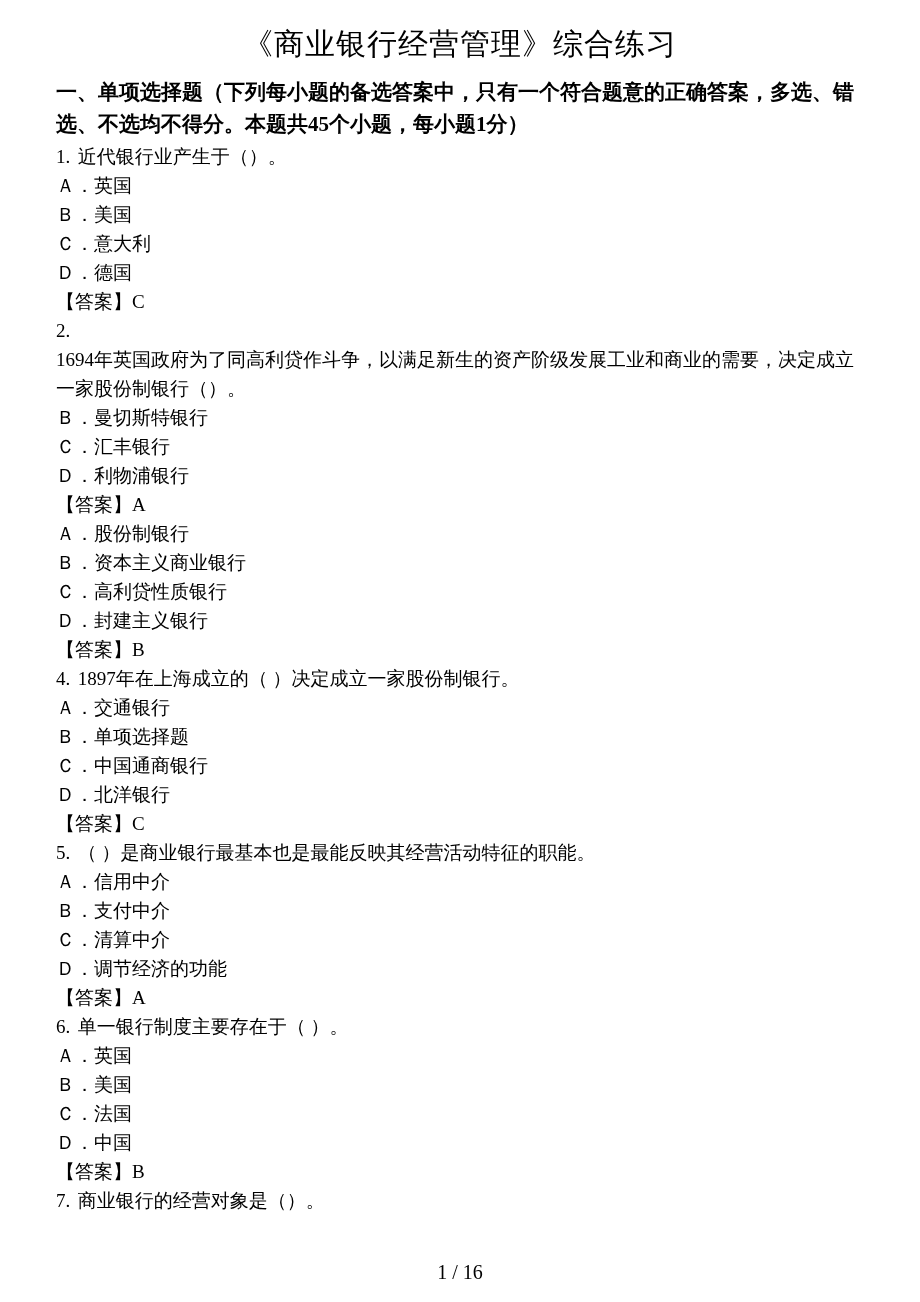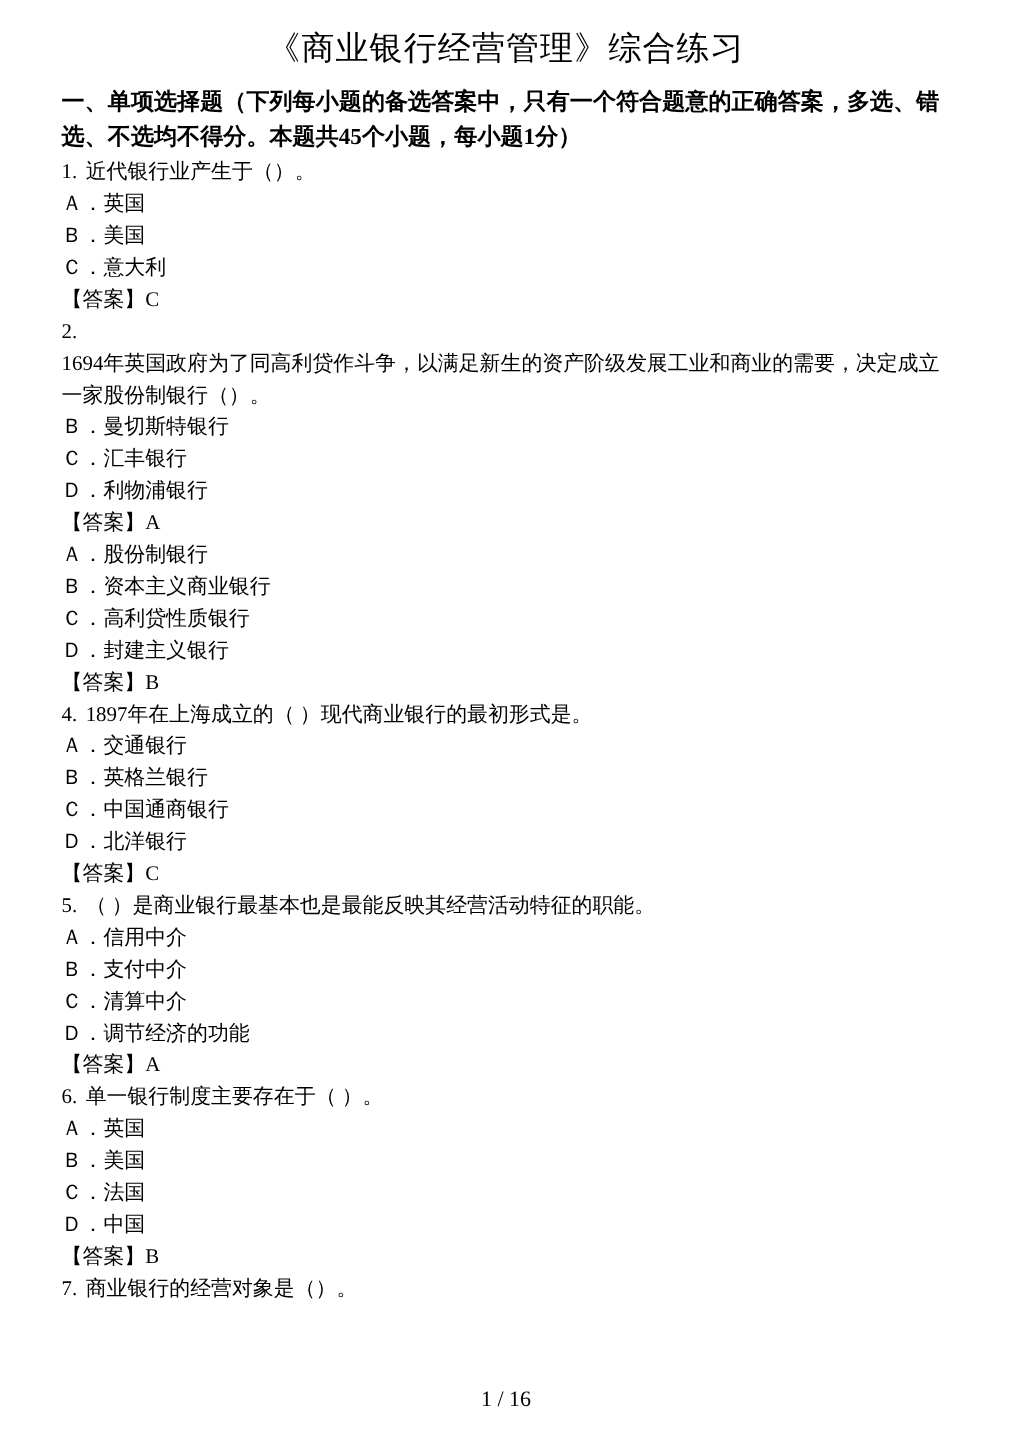--- a/index.html
+++ b/index.html
@@ -48,20 +48,21 @@
 <body>
 
 <div class="title">《商业银行经营管理》综合练习</div>
 <div class="instruction">一、单项选择题（下列每小题的备选答案中，只有一个符合题意的正确答案，多选、错选、不选均不得分。本题共45个小题，每小题1分）</div>
 
 <div class="question-block">
   <div class="line stem-line"><span>1.</span><span class="sp"></span><span>近代银行业产生于（）。</span></div>
   <div class="line option-line">Ａ．英国</div>
   <div class="line option-line">Ｂ．美国</div>
   <div class="line option-line">Ｃ．意大利</div>
+  <div class="line option-line">Ｄ．德国</div>
   <div class="line answer-line">【答案】C</div>
 </div>
 
 <div class="question-block">
   <div class="line stem-line">2.</div>
   <div class="line stem-line">1694年英国政府为了同高利贷作斗争，以满足新生的资产阶级发展工业和商业的需要，决定成立一家股份制银行（）。</div>
   <div class="line option-line">Ｂ．曼切斯特银行</div>
   <div class="line option-line">Ｃ．汇丰银行</div>
   <div class="line option-line">Ｄ．利物浦银行</div>
   <div class="line answer-line">【答案】A</div>
@@ -69,23 +70,23 @@
 
 <div class="question-block">
   <div class="line option-line">Ａ．股份制银行</div>
   <div class="line option-line">Ｂ．资本主义商业银行</div>
   <div class="line option-line">Ｃ．高利贷性质银行</div>
   <div class="line option-line">Ｄ．封建主义银行</div>
   <div class="line answer-line">【答案】B</div>
 </div>
 
 <div class="question-block">
-  <div class="line stem-line"><span>4.</span><span class="sp"></span><span>1897年在上海成立的（ ）现代商业银行的最初形式是。</span></div>
+  <div class="line stem-line"><span>4.</span><span class="sp"></span><span>1897年在上海成立的（ ）决定成立一家股份制银行。</span></div>
   <div class="line option-line">Ａ．交通银行</div>
-  <div class="line option-line">Ｂ．英格兰银行</div>
+  <div class="line option-line">Ｂ．单项选择题</div>
   <div class="line option-line">Ｃ．中国通商银行</div>
   <div class="line option-line">Ｄ．北洋银行</div>
   <div class="line answer-line">【答案】C</div>
 </div>
 
 <div class="question-block">
   <div class="line stem-line"><span>5.</span><span class="sp"></span><span>（ ）是商业银行最基本也是最能反映其经营活动特征的职能。</span></div>
   <div class="line option-line">Ａ．信用中介</div>
   <div class="line option-line">Ｂ．支付中介</div>
   <div class="line option-line">Ｃ．清算中介</div>

